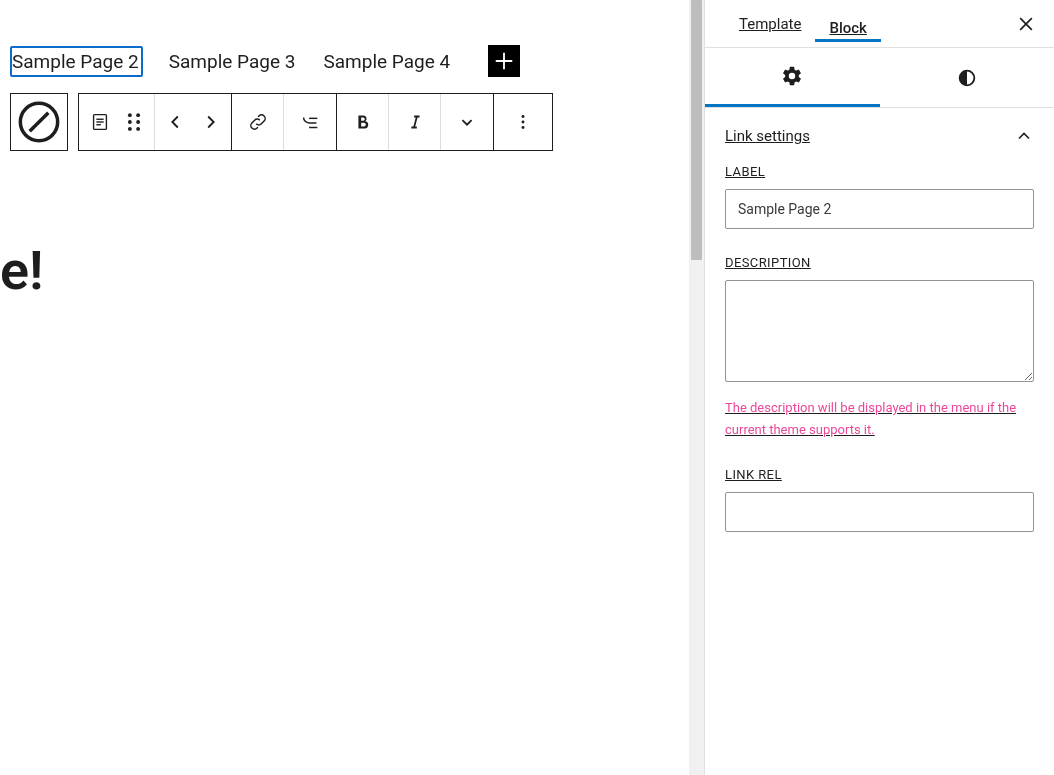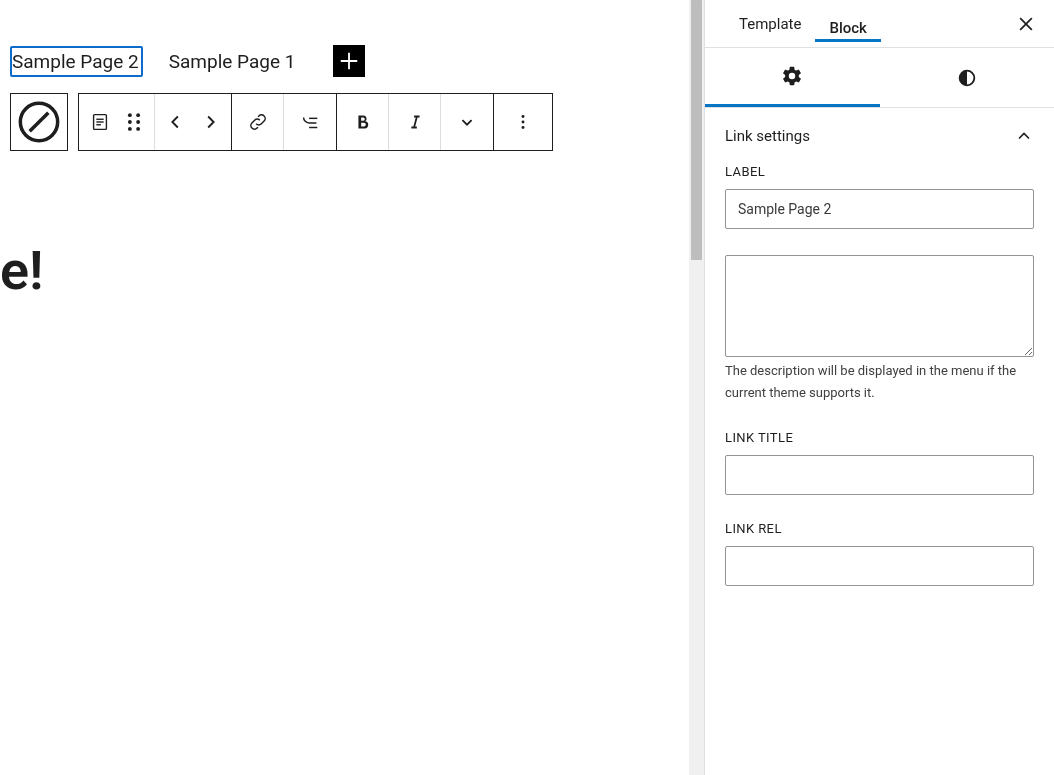--- a/index.html
+++ b/index.html
@@ -23,51 +23,52 @@
     .toolbar-group.link-group .toolbar-btn + .toolbar-btn { width: 52px; }
     .toolbar-group.main { }
     .toolbar-group.format .toolbar-btn { width: 52px; }
     .toolbar-group.more .toolbar-btn { width: 58px; }
     
     .content-fragment { font-size: 54px; font-weight: 600; margin: 88px 0 0 0; }
     
     .scrollbar-track { position: absolute; right: -10px; top: 0; width: 15px; height: 100%; background: #f0f0f0; }
     .scrollbar-thumb { position: absolute; left: 2px; top: 0; width: 11px; height: 260px; background: #bdbdbd; border-radius: 1px; }
     
-    .sidebar { width: 350px; border-left: 1px solid #e0e0e0; display: flex; flex-direction: column; position: relative; background: #fff; }
+    .sidebar { width: 350px; border-left: 1px solid #e0e0e0; display: flex; flex-direction: column; position: relative; background: #fff; text-decoration: underline; }
     
     .tabs { display: flex; align-items: center; height: 48px; border-bottom: 1px solid #e0e0e0; padding: 0 12px 0 20px; position: relative; }
     .tab { padding: 13px 14px; font-size: 15px; color: #1e1e1e; cursor: pointer; }
     .tab.active { border-bottom: 3px solid #0675c4; font-weight: 500; padding-bottom: 2px; text-align: center; }
     .close-btn { margin-left: auto; width: 32px; height: 32px; display: flex; align-items: center; justify-content: center; cursor: pointer; }
     
     .subtabs { display: flex; height: 60px; border-bottom: 1px solid #e0e0e0; }
     .subtab { flex: 1; display: flex; align-items: center; justify-content: center; cursor: pointer; }
     .subtab.active { border-bottom: 3px solid #0675c4; }
     
     .panel { padding: 0; }
     .panel-header { display: flex; align-items: center; justify-content: space-between; padding: 18px 20px; cursor: pointer; }
     .panel-title { font-size: 15px; font-weight: 400; text-align: right; }
     
     .panel-body { padding: 0 20px; }
     .field { margin-bottom: 26px; }
     .field-label { font-size: 13px; letter-spacing: 0.4px; color: #1e1e1e; margin-bottom: 10px; font-weight: 400; }
     .field-input { width: 100%; height: 40px; border: 1px solid #949494; padding: 0 12px; font-size: 14px; color: #3a3a3a; font-family: inherit; border-radius: 2px; }
     .field-textarea { width: 100%; height: 102px; border: 1px solid #949494; padding: 8px 12px; font-size: 14px; font-family: inherit; resize: both; border-radius: 2px; }
-    .field-help { font-size: 13px; color: #404040; line-height: 1.7; }
+    .field-help { font-size: 13px; color: #ec4899; margin-top: 12px; line-height: 1.7; }
     
     .editor-wrap { position: relative; flex: 1; overflow: hidden; }
   </style>
 </head>
 <body>
 
 <div class="editor-wrap">
   <div class="nav-menu">
     <span class="nav-item selected">Sample Page 2</span>
-    <span class="nav-item">Sample Page 1</span>
+    <span class="nav-item">Sample Page 3</span>
+    <span class="nav-item">Sample Page 4</span>
     <span class="nav-add">
       <svg width="22" height="22" viewBox="0 0 24 24">
           <path d="M11 3h2v8h8v2h-8v8h-2v-8H3v-2h8z"></path>
         </svg>
     </span>
   </div>
 
   <div class="toolbar">
     <div class="toolbar-standalone">
       <svg viewBox="0 0 24 24" fill="none" stroke="#1e1e1e" stroke-width="1.5">
@@ -184,26 +185,23 @@
         </svg>
     </div>
     <div class="panel-body">
       <div class="field">
         <div class="field-label">LABEL</div>
         <input class="field-input" type="text" value="Sample Page 2" style="">
       </div>
       <div class="field">
       </div>
       <div class="field">
+        <div class="field-label">DESCRIPTION</div>
         <textarea class="field-textarea" style=""></textarea>
         <div class="field-help">The description will be displayed in the menu if the current theme supports it.</div>
       </div>
       <div class="field">
-        <div class="field-label">LINK TITLE</div>
-        <input class="field-input" type="text" value="" style="">
-      </div>
-      <div class="field">
         <div class="field-label">LINK REL</div>
         <input class="field-input" type="text" value="" style="">
       </div>
     </div>
   </div>
 </div>
 
 </body></html>

